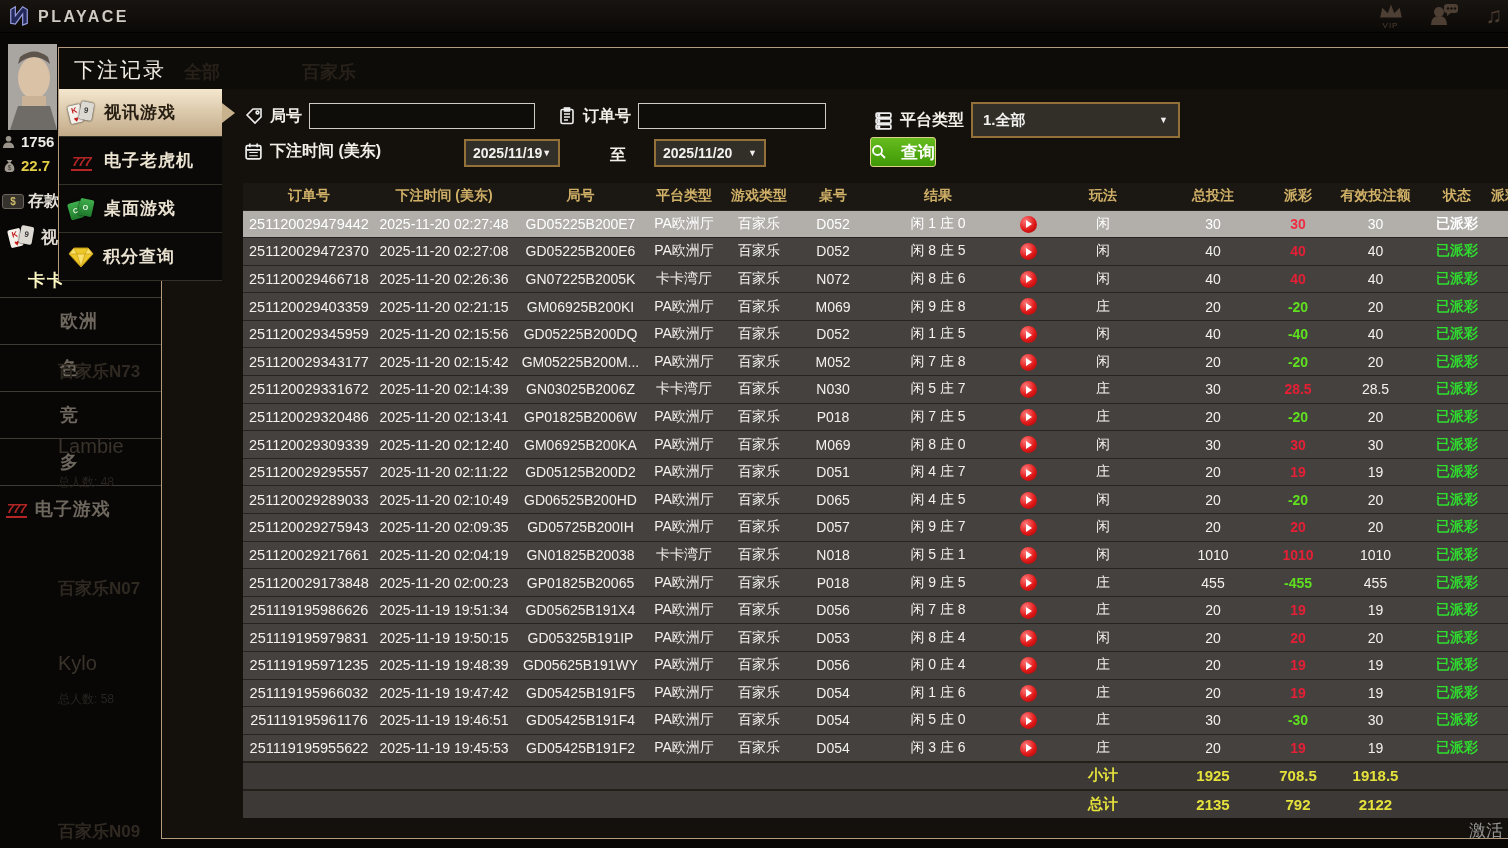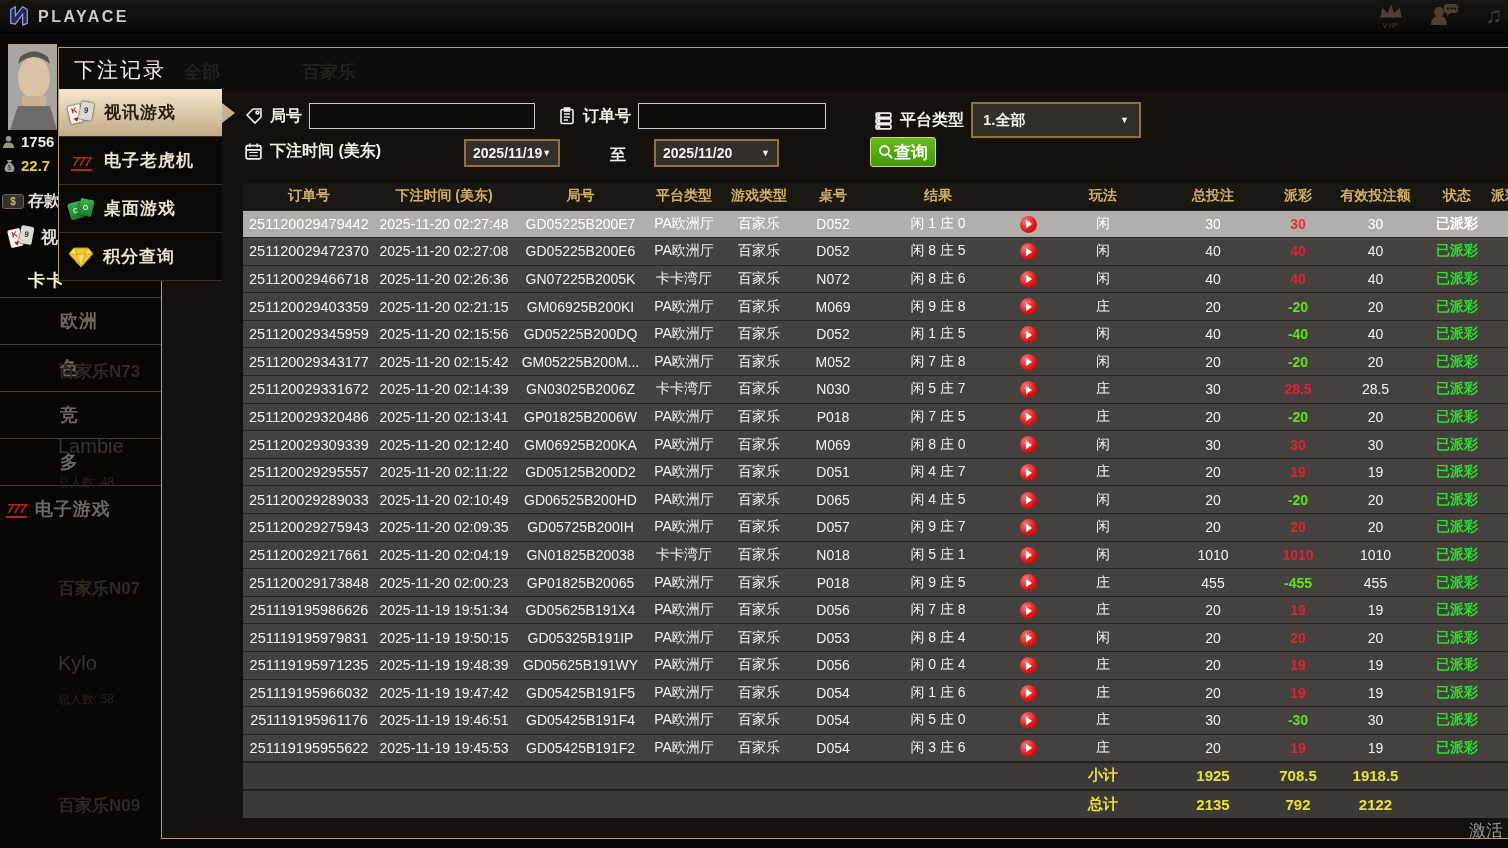--- a/index.html
+++ b/index.html
@@ -70,21 +70,21 @@
     border-left:1px solid #b49b7d; border-bottom:1px solid #b49b7d; z-index:11; }
 
   
   .f-label { color:#f2efe8; font-size:16px; font-weight:bold; }
   .f-row { position:absolute; display:flex; align-items:center; gap:7px; }
   .f-input { background:#0f0d0a; border:1px solid #cfccc6; height:26px; color:#e8e8e8; font-size:14px; padding:0 6px; }
   .f-ghost { position:absolute; color:#1f1b15; font-size:15px; font-weight:bold; }
   .sel { display:flex; align-items:center; justify-content:space-between; background:#322e28;
     border:2px solid #95713a; color:#f2f2f0; font-weight:bold; cursor:pointer; }
   .sel .arr { font-size:9px; color:#f0f0f0; }
-  .btn-search { position:absolute; display:flex; align-items:center; justify-content:center;
+  .btn-search { position:absolute; display:flex; align-items:center; justify-content:space-between;
     background:linear-gradient(#66bb1e,#3f9a06); border:1px solid #ded288; border-radius:3px;
     color:#fff; font-size:17px; font-weight:bold; cursor:pointer; }
   .fico { stroke:#efefef; fill:none; stroke-width:1.6; }
 
   
   .tbl-wrap { position:absolute; left:243px; top:183px; width:1265px; height:657px; overflow:hidden; z-index:12; }
   table { border-collapse:collapse; table-layout:fixed; width:1288px; }
   td,th { overflow:hidden; white-space:nowrap; text-align:center; font-weight:normal; }
   thead th { height:27px; color:#d0b067; font-size:14px; font-weight:bold; background:#1b1813; }
   tbody td { height:27.6px; background:#44413e; border-top:1px solid #262320; color:#f3f1ee; font-size:14px; }
@@ -165,21 +165,21 @@
           <span>电子游戏</span>
         </div>
       </div>
 
     <div class="ghosts">
         <div style="margin-bottom: 86px;">
           <div class="gcard-title">百家乐N73</div>
           <div class="gdealer" style="margin-top:52px;">Lambie</div>
           <div class="gcount" style="margin-top:16px;">总人数: 48</div>
         </div>
-        <div style="margin-bottom: 86px;">
+        <div style="margin-bottom: 112px;">
           <div class="gcard-title">百家乐N07</div>
           <div class="gdealer" style="margin-top:52px;">Kylo</div>
           <div class="gcount" style="margin-top:16px;">总人数: 58</div>
         </div>
         <div style="margin-bottom: 62px;">
           <div class="gcard-title">百家乐N09</div>
         </div>
       </div>
   </div>
 
@@ -269,40 +269,40 @@
     <div class="f-row" style="left:712px; top:13px;">
       <svg width="19" height="19" viewBox="0 0 18 18" class="fico">
           <rect x="2" y="2" width="14" height="4" rx="1"></rect>
           <rect x="2" y="7.5" width="14" height="4" rx="1"></rect>
           <rect x="2" y="13" width="14" height="4" rx="1"></rect>
           <circle cx="4.5" cy="4" r=".8" fill="#efefef"></circle>
           <circle cx="4.5" cy="9.5" r=".8" fill="#efefef"></circle>
           <circle cx="4.5" cy="15" r=".8" fill="#efefef"></circle>
         </svg>
       <span class="f-label">平台类型</span>
-      <div class="sel" style="width:170px; height:28px; padding:16px 10px; font-size:15px;">
+      <div class="sel" style="width:209px; height:28px; padding:16px 10px; font-size:15px;">
         <span>1.全部</span>
         <span class="arr">▼</span>
       </div>
     </div>
 
     <div class="f-row" style="left:82px; top:52px;">
       <svg width="19" height="19" viewBox="0 0 18 18" class="fico">
           <rect x="2" y="3.5" width="14" height="12.5" rx="1.5"></rect>
           <path d="M2 7.5 L16 7.5 M5.5 1.5 L5.5 5 M12.5 1.5 L12.5 5"></path>
           <path d="M5 10 L13 10 M5 13 L13 13" stroke-width="1"></path>
         </svg>
       <span class="f-label">下注时间 (美东)</span>
     </div>
     <div class="sel" style="position:absolute; left:302px; top:50px; width:96px; height:28px; padding:0 7px; font-size:14px;">
       <span>2025/11/19</span>
       <span class="arr">▼</span>
     </div>
     <span class="f-label" style="position:absolute; left:448px; top:56px;">至</span>
-    <div class="sel" style="position:absolute; left:492px; top:50px; width:125px; height:28px; padding:4px 7px; font-size:14px;">
+    <div class="sel" style="position:absolute; left:492px; top:50px; width:112px; height:28px; padding:4px 7px; font-size:14px;">
       <span>2025/11/20</span>
       <span class="arr">▼</span>
     </div>
     <div class="btn-search" style="left:708px; top:48px; width:66px; height:30px;">
       <svg width="16" height="16" viewBox="0 0 16 16">
           <circle cx="6.5" cy="6.5" r="4.5" fill="none" stroke="#fff" stroke-width="1.8"></circle>
           <path d="M10 10 L14 14" stroke="#fff" stroke-width="1.8"></path>
         </svg>
       <span>查询</span>
     </div>

